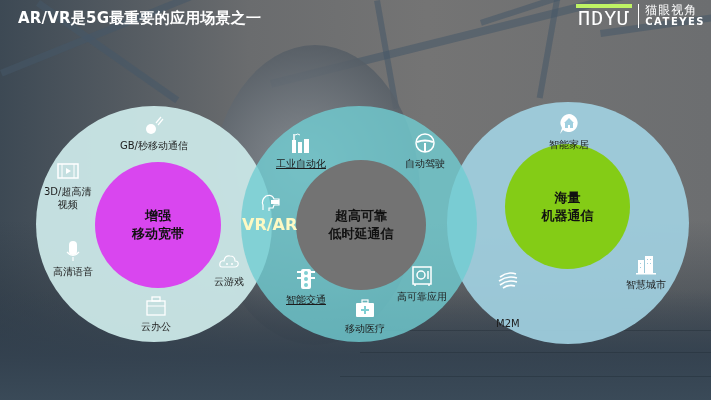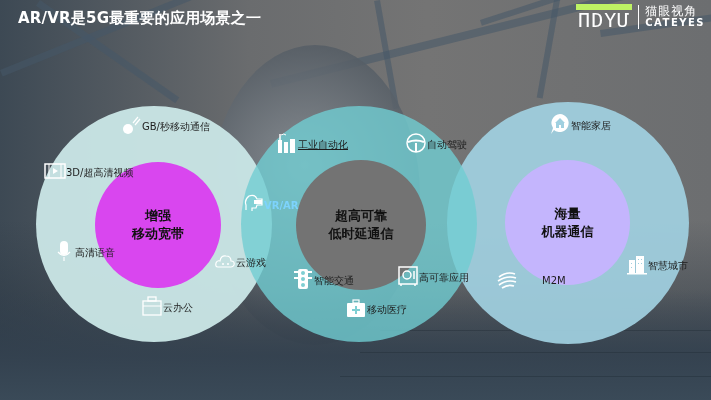--- a/index.html
+++ b/index.html
@@ -24,41 +24,41 @@
     position: absolute; left: 210px; top: 45px; width: 210px; height: 300px;
     border-radius: 50%;
     background: radial-gradient(circle at 45% 40%, #8a9096 0%, #565e66 55%, #2f363e 100%);
     opacity: 0.85;
   }
   .title {
     position: absolute; left: 18px; top: 9px; color: #ffffff;
     font-size: 15px; font-weight: bold; letter-spacing: 0.2px;
   }
   .logo { position: absolute; right: 6px; top: 4px; display: flex; align-items: center; color: #fff; }
-  .logo-mark { font-family: "DejaVu Sans Mono", monospace; font-size: 20px; letter-spacing: 1px; border-top: 6px solid #bef264; padding: 0 2px; line-height: 20px; }
+  .logo-mark { font-family: "DejaVu Sans Mono", monospace; font-size: 20px; letter-spacing: 1px; border-top: 4px solid #bef264; padding: 0 2px; line-height: 20px; }
   .logo-sep { width: 1px; height: 24px; background: #fff; margin: 0 6px; }
   .logo-text { display: flex; flex-direction: column; line-height: 12px; }
   .logo-cn { font-size: 12px; letter-spacing: 1px; }
   .logo-en { font-size: 10px; font-weight: bold; letter-spacing: 1.5px; }
 
   .circle { position: absolute; border-radius: 50%; }
   .big1 { left: 36px; top: 106px; width: 236px; height: 236px; background: rgba(200,228,228,0.97); }
   .big2 { left: 241px; top: 106px; width: 236px; height: 236px; background: rgba(112,205,210,0.80); }
   .big3 { left: 447px; top: 102px; width: 242px; height: 242px; background: rgba(160,208,224,0.93); }
   .inner { display: flex; align-items: center; justify-content: center; text-align: center;
     font-size: 13px; font-weight: bold; color: #111; line-height: 18px; }
   .inner1 { left: 95px; top: 162px; width: 126px; height: 126px; background: #d946ef; }
   .inner2 { left: 296px; top: 160px; width: 130px; height: 130px; background: #737373; }
-  .inner3 { left: 505px; top: 160px; width: 125px; height: 125px; background: #c4b5fd; }
+  .inner3 { left: 505px; top: 144px; width: 125px; height: 125px; background: #84cc16; }
   .inner span { display: block; }
 
-  .item { position: absolute; display: flex; flex-direction: row; align-items: center;
+  .item { position: absolute; display: flex; flex-direction: column; align-items: center;
     font-size: 10px; color: #1d1d1d; line-height: 13px; text-align: center; white-space: nowrap; }
   .icon { width: 22px; height: 22px; margin-bottom: 3px; }
-  .vrar-label { font-size: 10px; font-weight: bold; color: #7dd3fc; margin-top: 1px; }
+  .vrar-label { font-size: 16px; font-weight: bold; color: #fef9c3; margin-top: 1px; }
 </style>
 </head>
 <body>
 
 <div class="bg"></div>
 <div class="beam" style="left:0;top:70px;width:300px;height:7px;transform:rotate(-22deg);"></div>
 <div class="beam" style="left:40px;top:0;width:170px;height:7px;transform:rotate(35deg);"></div>
 <div class="beam" style="left:270px;top:80px;width:440px;height:8px;transform:rotate(-14deg);"></div>
 <div class="beam" style="left:380px;top:0;width:110px;height:6px;transform:rotate(80deg);"></div>
 <div class="beam" style="left:560px;top:0;width:100px;height:6px;transform:rotate(100deg);"></div>
@@ -167,21 +167,21 @@
   <span>工业自动化</span>
 </div>
 <div class="item" style="left:405px;top:132px;">
   <svg class="icon" viewBox="0 0 22 22">
     <circle cx="11" cy="11" r="9" fill="none" stroke="#fff" stroke-width="1.5"></circle>
     <path d="M3 10 Q11 7 19 10" fill="none" stroke="#fff" stroke-width="2"></path>
     <line x1="11" y1="11" x2="11" y2="20" stroke="#fff" stroke-width="2"></line>
   </svg>
   <span>自动驾驶</span>
 </div>
-<div class="item" style="left:292px;top:268px;">
+<div class="item" style="left:286px;top:268px;text-decoration:underline;">
   <svg class="icon" viewBox="0 0 22 22">
     <rect x="6" y="1" width="10" height="20" rx="2" fill="#fff"></rect>
     <circle cx="11" cy="5" r="2" fill="#7fcfd3"></circle>
     <circle cx="11" cy="11" r="2" fill="#7fcfd3"></circle>
     <circle cx="11" cy="17" r="2" fill="#7fcfd3"></circle>
     <rect x="2" y="3" width="4" height="2" fill="#fff"></rect>
       <rect x="16" y="3" width="4" height="2" fill="#fff"></rect>
     <rect x="2" y="9" width="4" height="2" fill="#fff"></rect>
       <rect x="16" y="9" width="4" height="2" fill="#fff"></rect>
   </svg>

